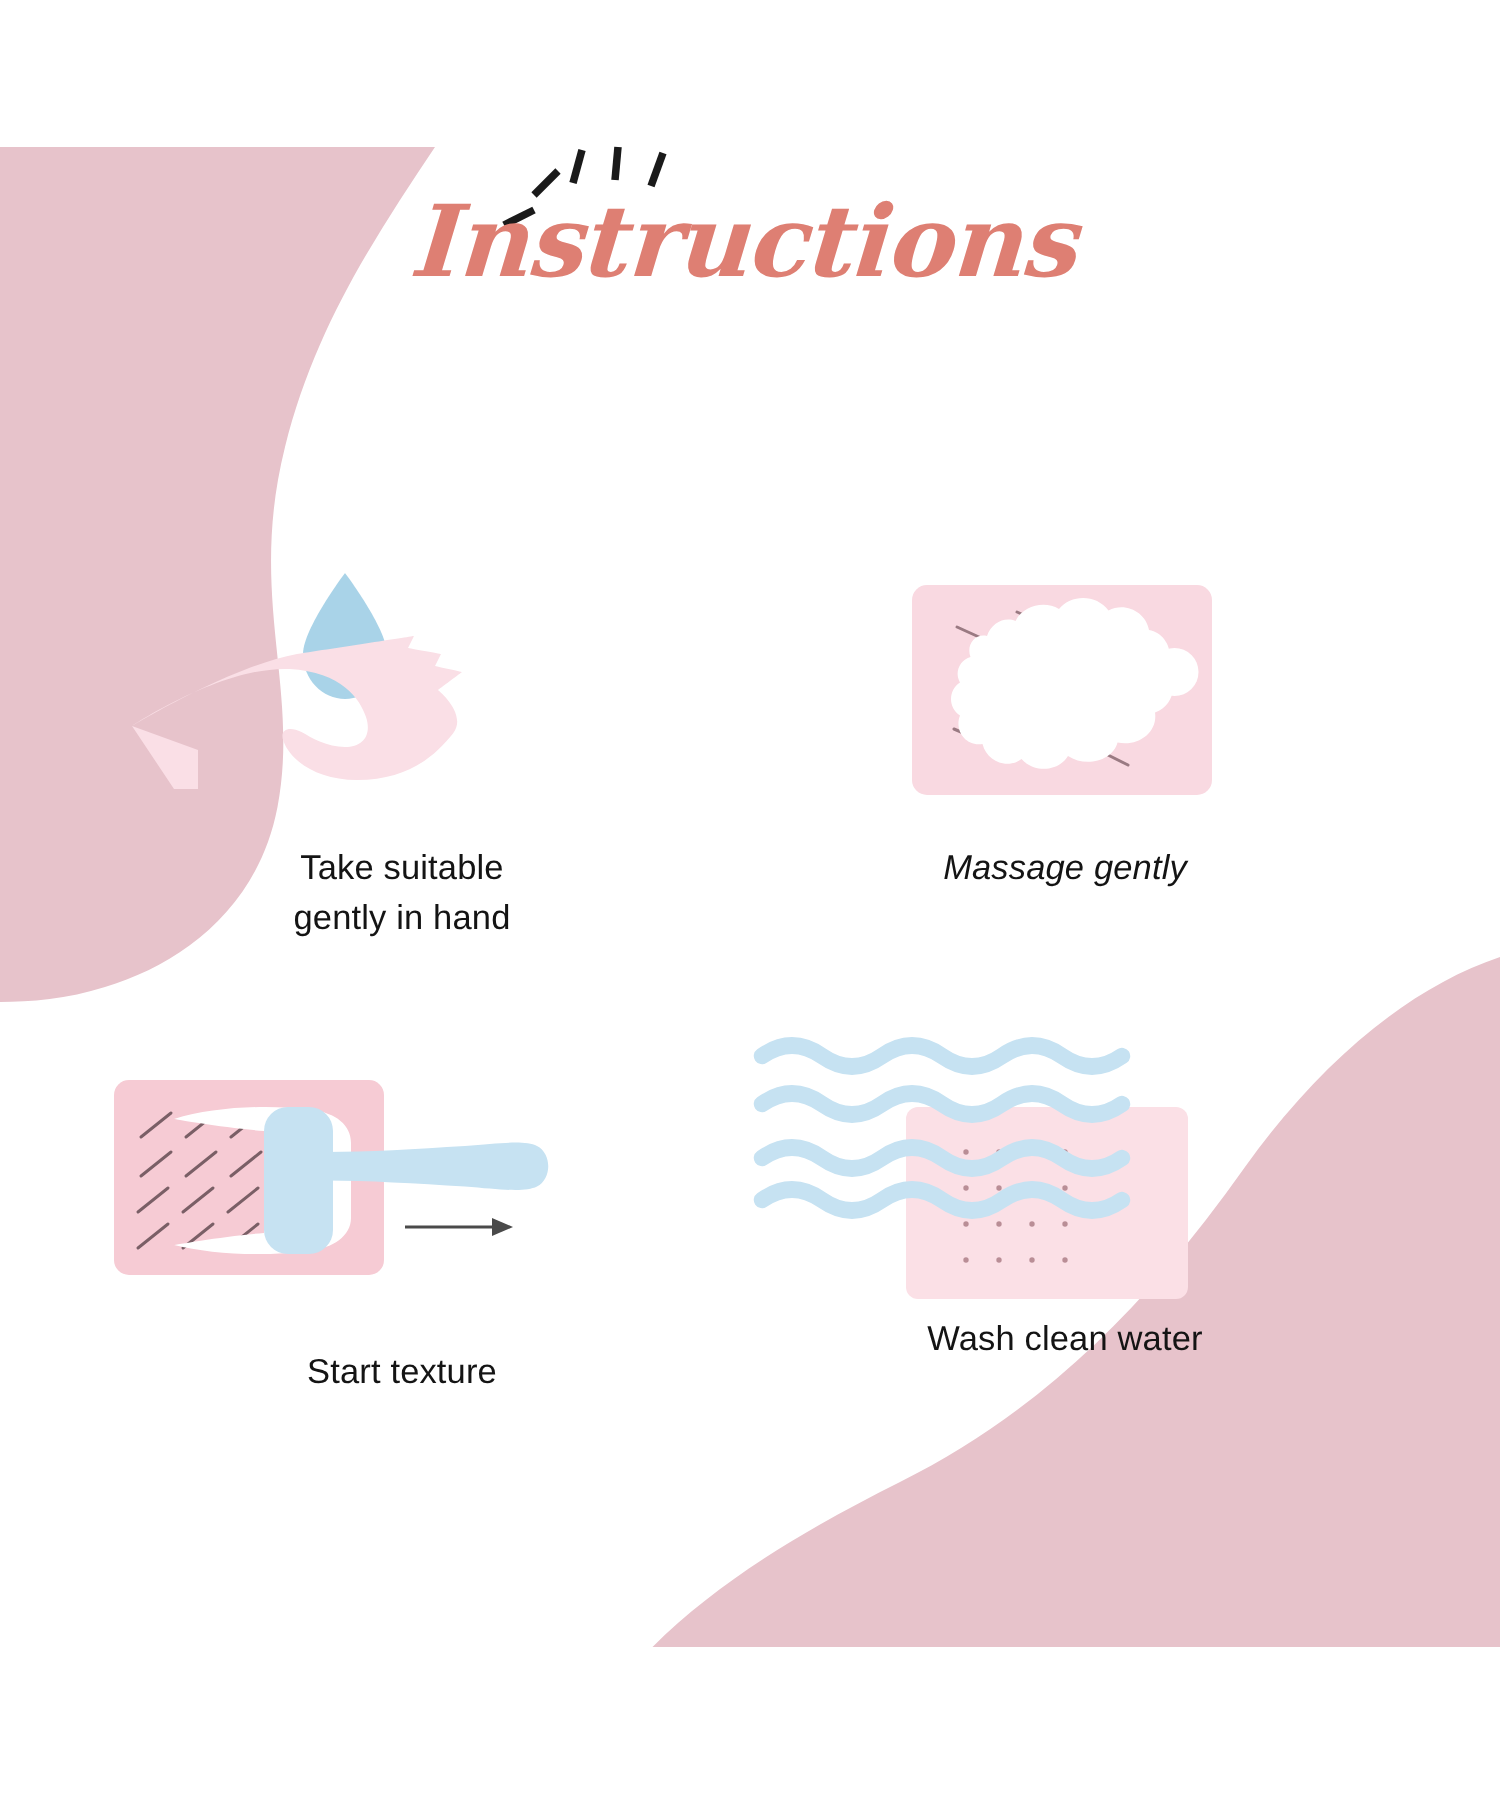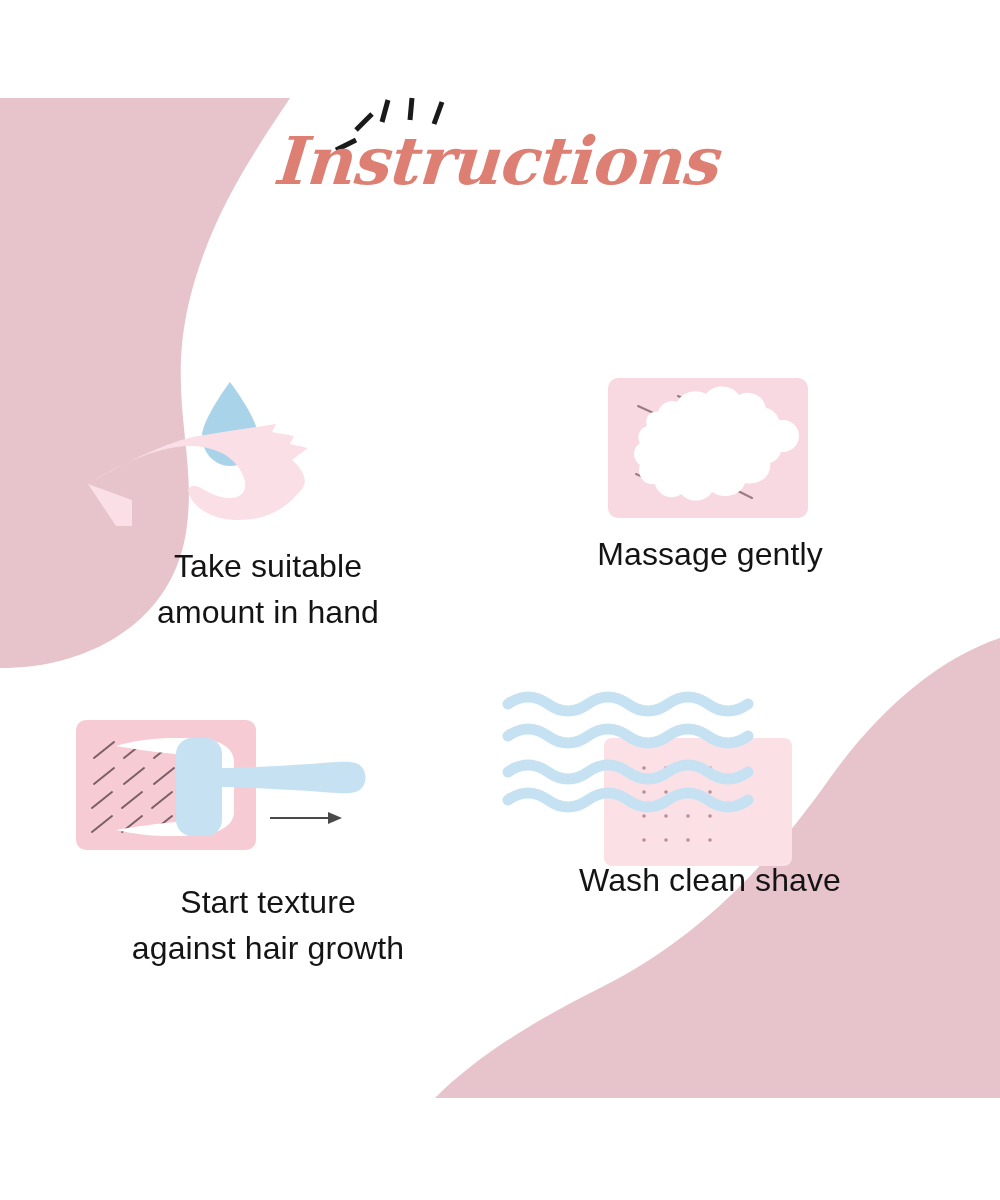--- a/index.html
+++ b/index.html
@@ -93,31 +93,32 @@
     position: relative;
     width: 420px;
     height: 170px;
   }
   .step-art svg {
     position: absolute;
     left: 0;
     top: 0;
   }
   .step-label {
+    margin-top: 18px;
     font-family: "Liberation Sans", sans-serif;
     font-weight: 300;
-    font-size: 32px;
+    font-size: 23px;
     line-height: 1.43;
     color: #141414;
     letter-spacing: 0.1px;
   }
   .step-label span { display: block; }
 
   #step-1 { left: 58px;  top: 104px; }
-  #step-2 { left: 500px; top: 92px; }
+  #step-2 { left: 500px; top: 104px; font-style: italic; }
   #step-3 { left: 58px;  top: 440px; }
   #step-4 { left: 500px; top: 418px; }
 </style>
 </head>
 <body>
 
 <div id="page">
 
   <div id="canvas">
 
@@ -161,21 +162,21 @@
                    C234,86 250,74 250,74 C250,74 232,70 232,70 L236,62
                    C236,62 214,58 214,58 C200,66 190,72 190,72
                    C190,72 204,66 214,58 L218,50
                    C218,50 166,58 140,62 C96,70 30,110 30,110 Z"></path>
 
           <path fill="#FADFE6" d="M30,110 L58,152 L74,152 L74,126 Z"></path>
         </svg>
       </div>
       <div class="step-label">
         <span>Take suitable</span>
-        <span>amount in hand</span>
+        <span>gently in hand</span>
       </div>
     </div>
 
     <div class="step" id="step-2">
       <div class="step-art">
         <svg width="420" height="170" viewBox="0 0 420 170">
           <rect x="108" y="16" width="200" height="140" rx="10" fill="#F9D9E1"></rect>
 
           <g stroke="#8a6a72" stroke-width="2" stroke-linecap="round" opacity="0.85">
             <line x1="138" y1="44" x2="160" y2="54"></line>
@@ -236,21 +237,20 @@
                    C220,79 186,77 160,77 Z"></path>
 
           <g stroke="#4a4a4a" stroke-width="2" fill="none">
             <line x1="212" y1="108" x2="272" y2="108"></line>
           </g>
           <path fill="#4a4a4a" d="M270,102 L284,108 L270,114 Z"></path>
         </svg>
       </div>
       <div class="step-label">
         <span>Start texture</span>
-        <span>against hair growth</span>
       </div>
     </div>
 
     <div class="step" id="step-4">
       <div class="step-art">
         <svg width="420" height="200" viewBox="0 0 420 200">
           <rect x="104" y="50" width="188" height="128" rx="8" fill="#FBE0E6"></rect>
 
           <g fill="#b98e96">
             <circle cx="144" cy="80" r="1.8"></circle>
@@ -273,18 +273,18 @@
 
           <g stroke="#C6E2F2" stroke-width="11" fill="none" stroke-linecap="round">
             <path d="M8,16 q20,-14 40,0 t40,0 t40,0 t40,0 t40,0 t40,0"></path>
             <path d="M8,48 q20,-14 40,0 t40,0 t40,0 t40,0 t40,0 t40,0"></path>
             <path d="M8,84 q20,-14 40,0 t40,0 t40,0 t40,0 t40,0 t40,0"></path>
             <path d="M8,112 q20,-14 40,0 t40,0 t40,0 t40,0 t40,0 t40,0"></path>
           </g>
         </svg>
       </div>
       <div class="step-label">
-        <span>Wash clean shave</span>
+        <span>Wash clean water</span>
       </div>
     </div>
 
   </div>
 </div>
 
 </body></html>

